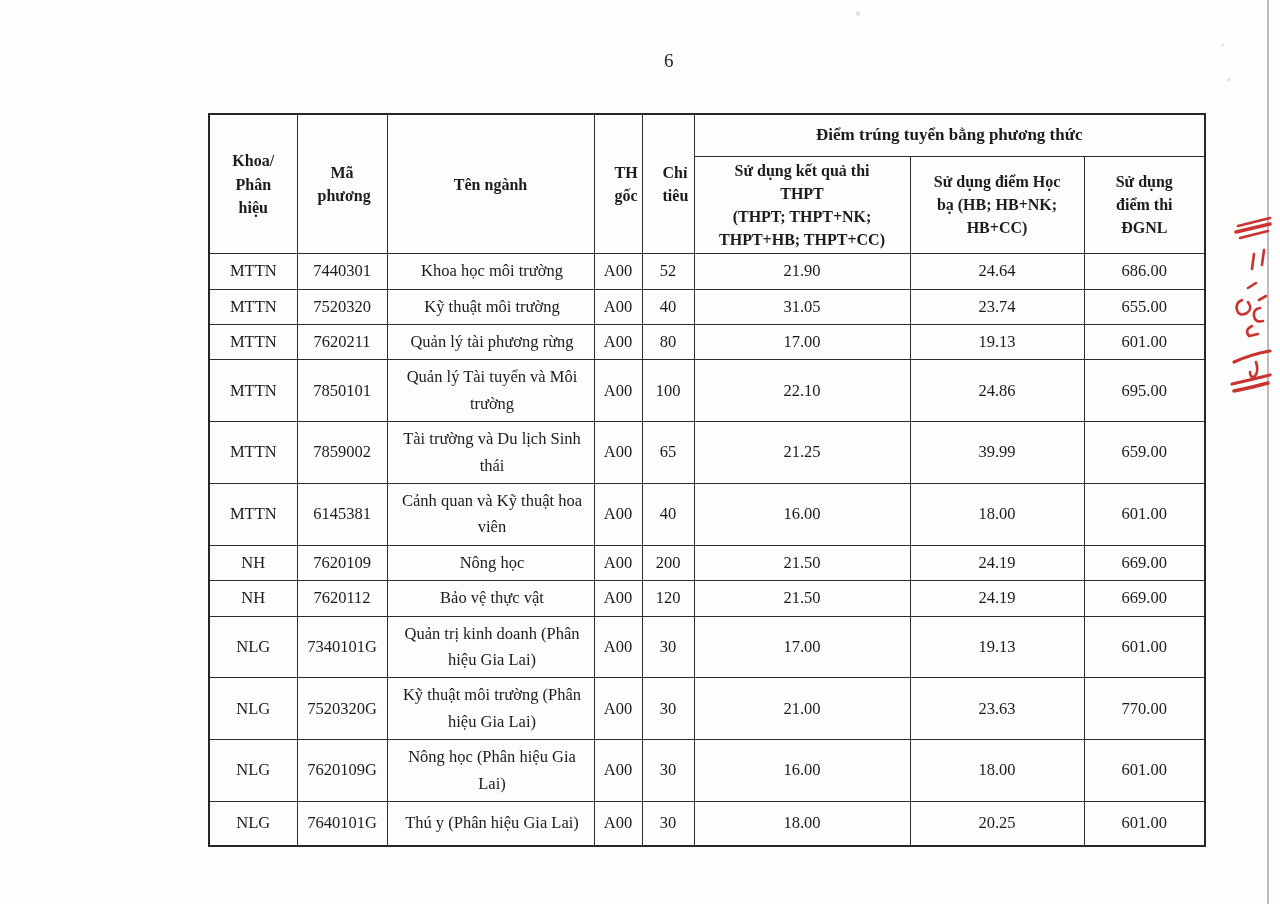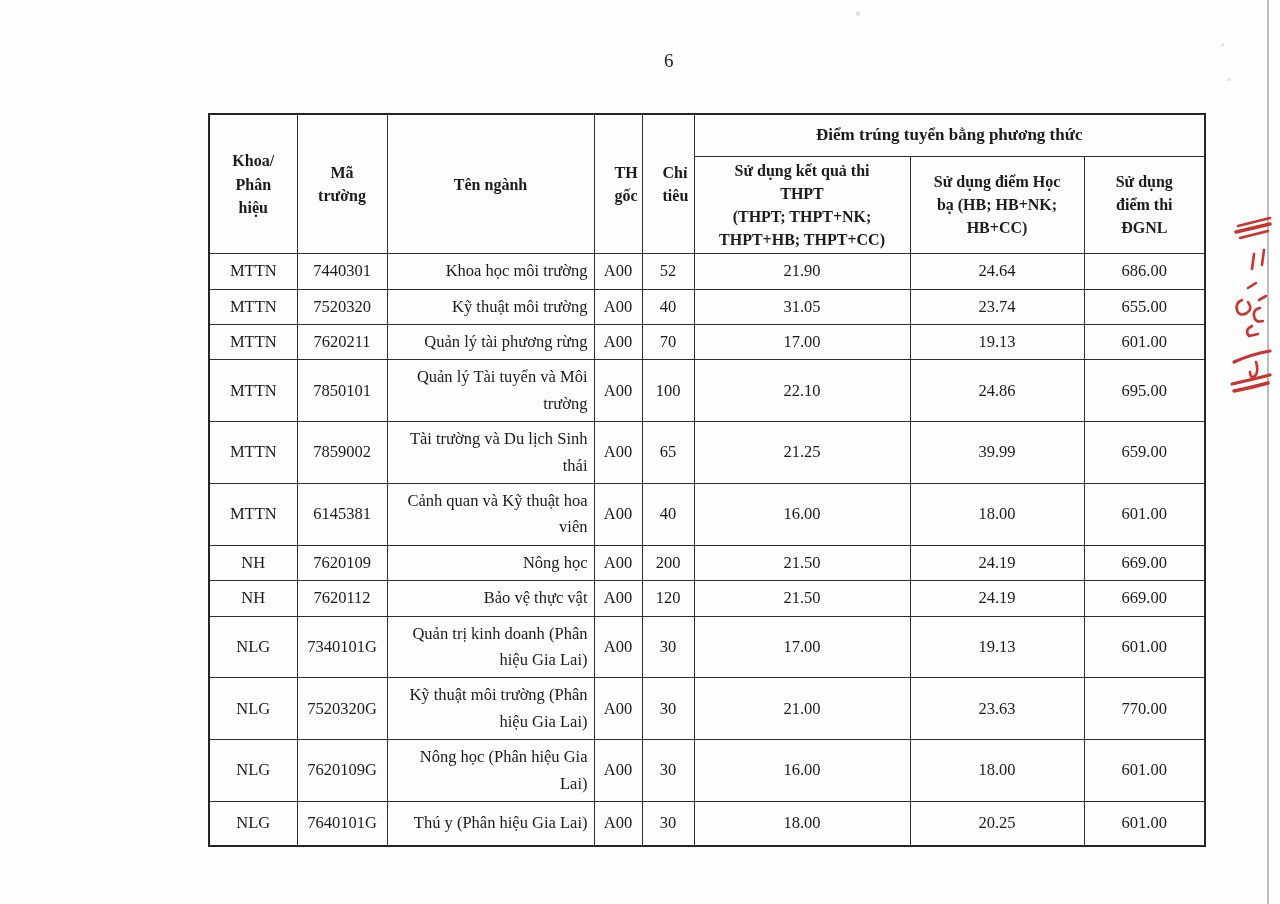--- a/index.html
+++ b/index.html
@@ -42,21 +42,21 @@
     padding: 2px 20px;
   }
   .score-table th.group-th { font-size: 17px; }
   .score-table td {
     font-size: 16.5px;
     text-align: center;
     padding: 3px 4px;
     line-height: 1.6;
   }
   .score-table td.c-name {
-    text-align: right;
+    text-align: center;
     padding: 4px 6px 4px 9px;
   }
   tr.hdr-group { height: 42px; }
   tr.hdr-sub   { height: 80px; }
 
   .scan-edge {
     position: absolute;
     left: 1267px; top: 0;
     width: 2px; height: 904px;
     background: #abb2b1;
@@ -95,21 +95,21 @@
         <col style="width:216px">
       <col style="width:174px">
         <col style="width:121px">
     </colgroup>
     <thead>
       <tr class="hdr-group">
         <th rowspan="2">Khoa/
 Phân
 hiệu</th>
         <th rowspan="2">Mã
-trường</th>
+phương</th>
         <th rowspan="2">Tên ngành</th>
         <th rowspan="2">TH
 gốc</th>
         <th rowspan="2">Chỉ
 tiêu</th>
         <th colspan="3" class="group-th">Điểm trúng tuyển bằng phương thức</th>
       </tr>
       <tr class="hdr-sub">
         <th>Sử dụng kết quả thi THPT
 (THPT; THPT+NK;
@@ -141,21 +141,21 @@
         <td>40</td>
         <td>31.05</td>
         <td>23.74</td>
         <td>655.00</td>
       </tr>
       <tr style="height:33px">
         <td>MTTN</td>
         <td>7620211</td>
         <td class="c-name">Quản lý tài phương rừng</td>
         <td>A00</td>
-        <td>70</td>
+        <td>80</td>
         <td>17.00</td>
         <td>19.13</td>
         <td>601.00</td>
       </tr>
       <tr style="height:60px">
         <td>MTTN</td>
         <td>7850101</td>
         <td class="c-name">Quản lý Tài tuyển và Môi trường</td>
         <td>A00</td>
         <td>100</td>

